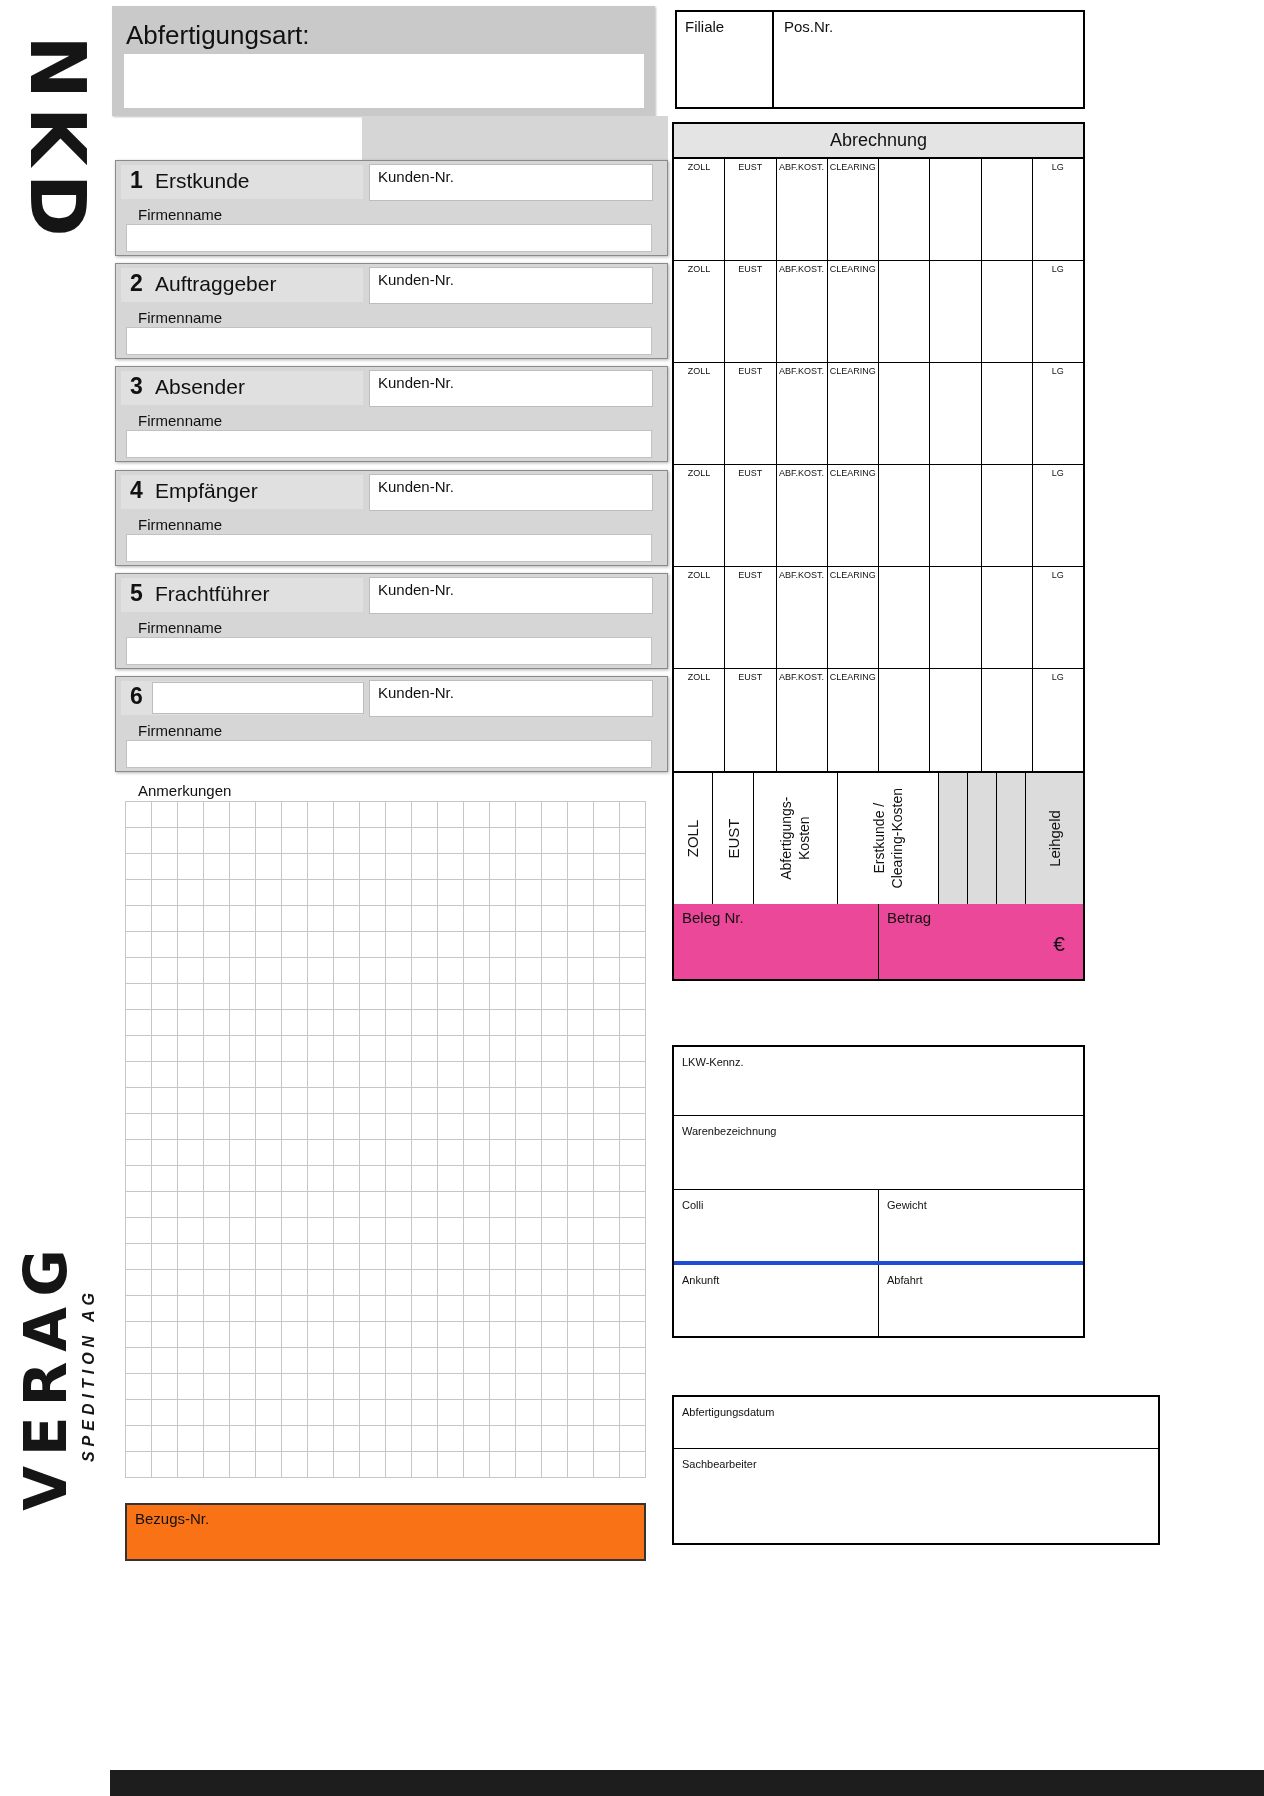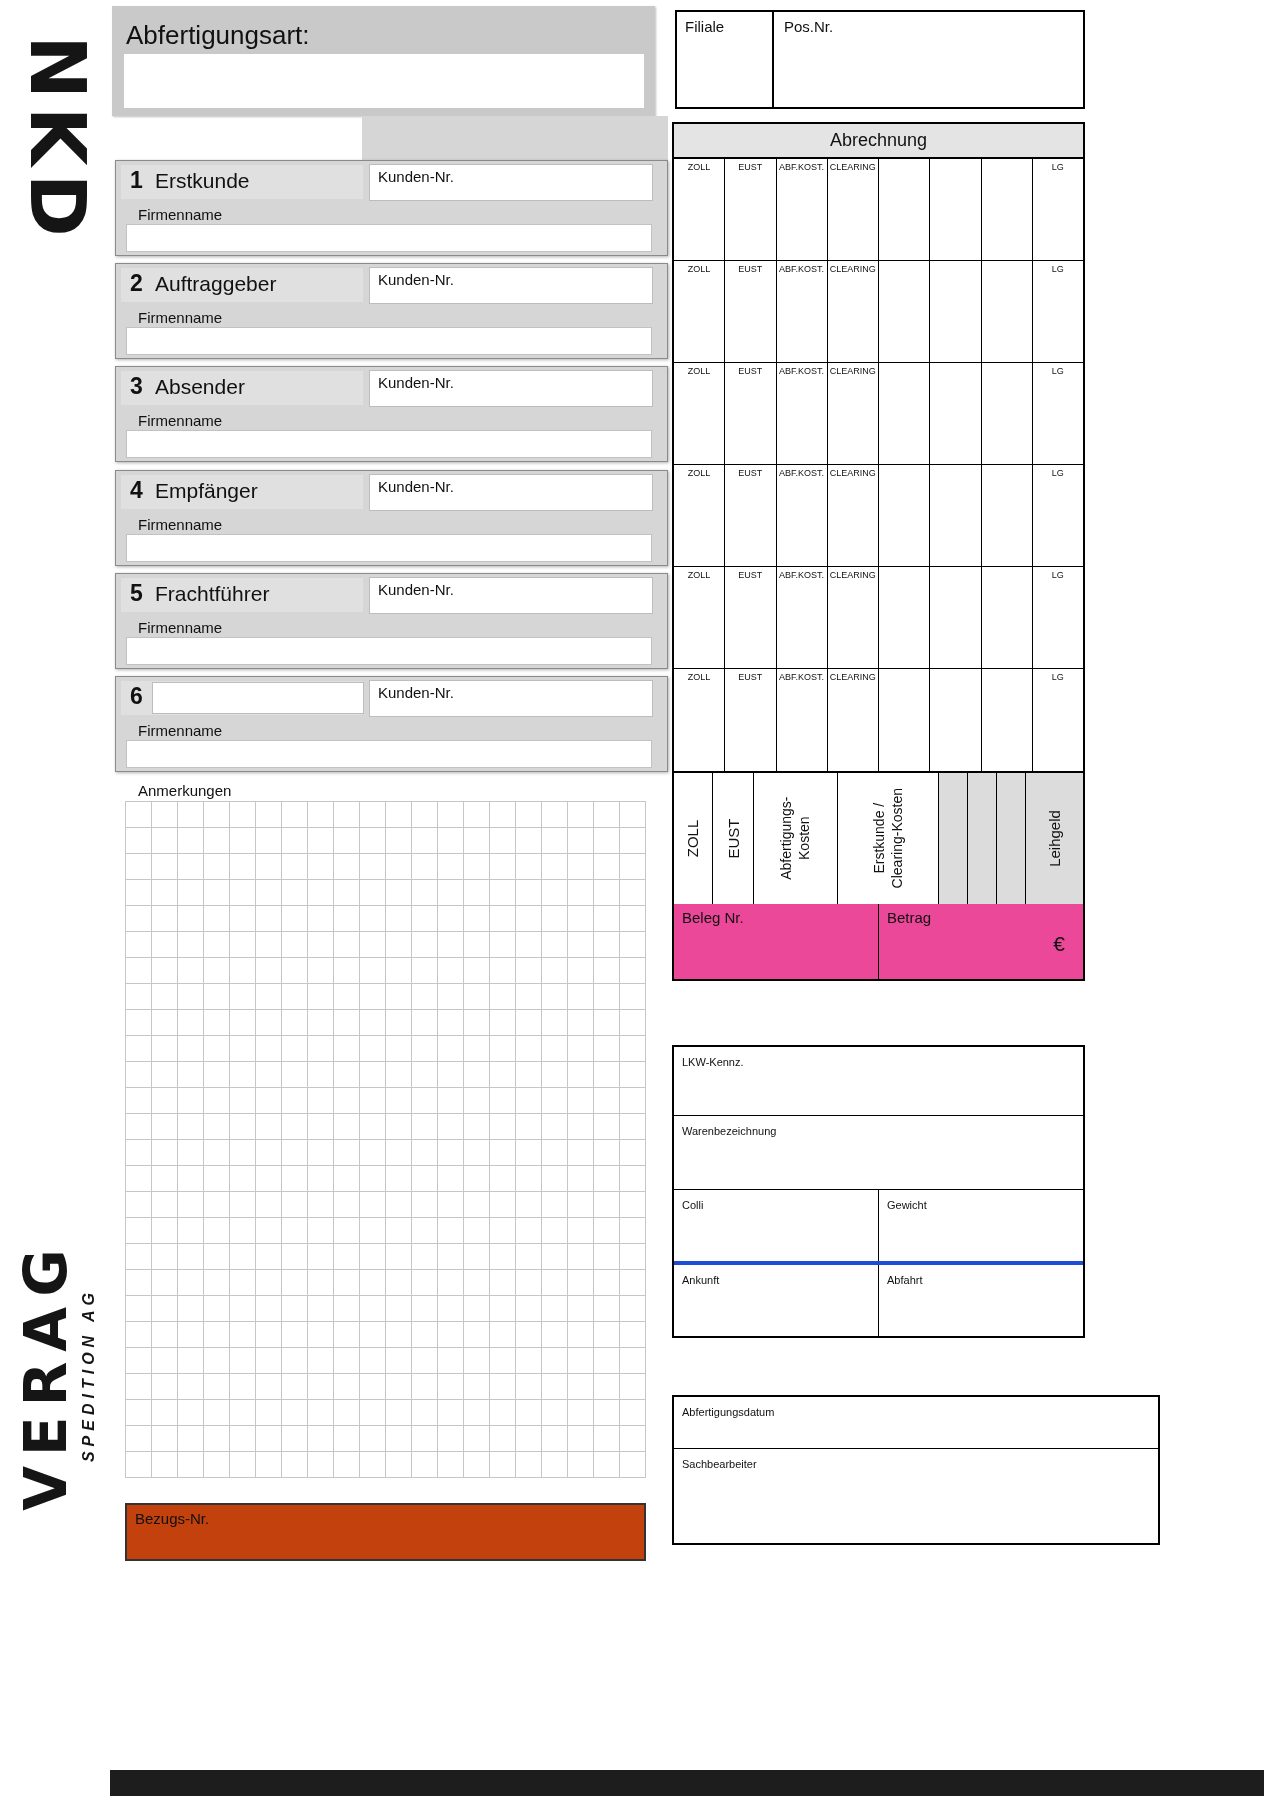--- a/index.html
+++ b/index.html
@@ -86,21 +86,21 @@
   .sach-cell { height:94px; padding:5px 8px; }
 
   
   .anm-label { position:absolute; left:138px; top:782px; font-size:15px; }
   .anm-grid { position:absolute; left:125px; top:801px; width:521px; height:677px; background:#fff;
     background-image:linear-gradient(to right,#c6c6c6 1px,transparent 1px),linear-gradient(to bottom,#c6c6c6 1px,transparent 1px);
     background-size:26px 26px; border-right:1px solid #c6c6c6; border-bottom:1px solid #c6c6c6; }
 
   
   .bezugs-box { position:absolute; left:125px; top:1503px; width:521px; height:58px; border:2px solid #333;
-    font-size:15px; padding:5px 8px; background:#c2410c; }
+    font-size:15px; padding:5px 8px; background:#f97316; }
 
   .bottom-bar { position:absolute; left:110px; top:1770px; width:1154px; height:26px; background:#1d1d1d; }
 </style>
 </head>
 <body>
 
 <div class="page">
 
   <div class="logo-nkd">NKD</div>
   <div class="logo-verag">

